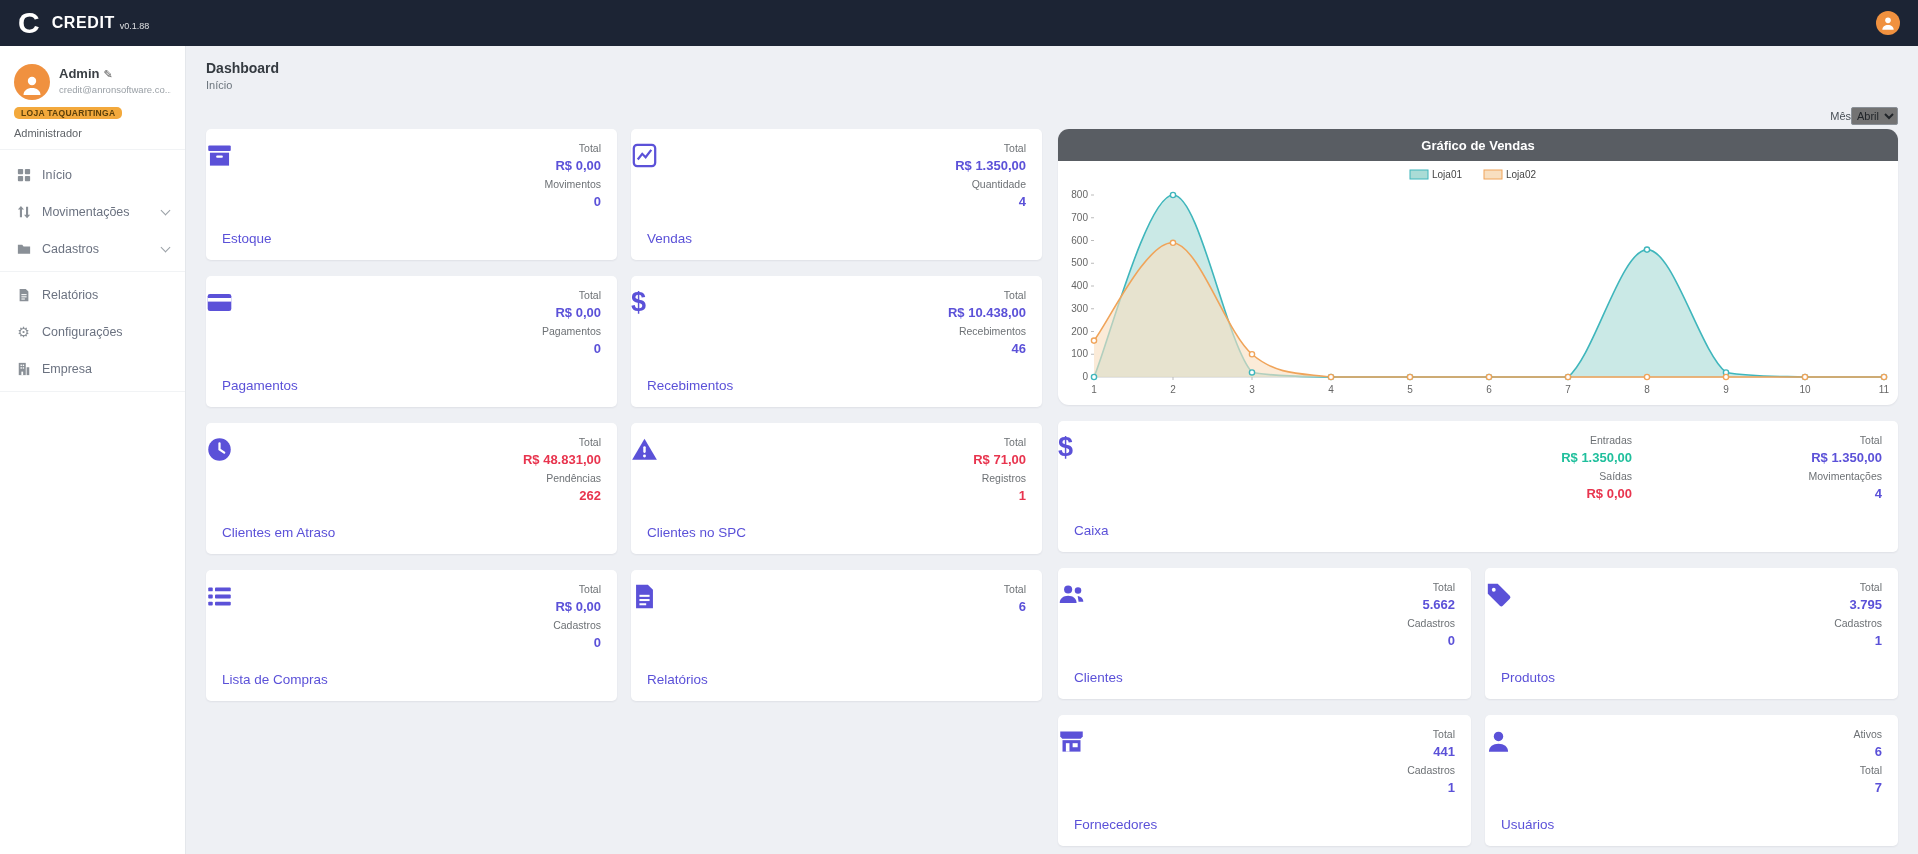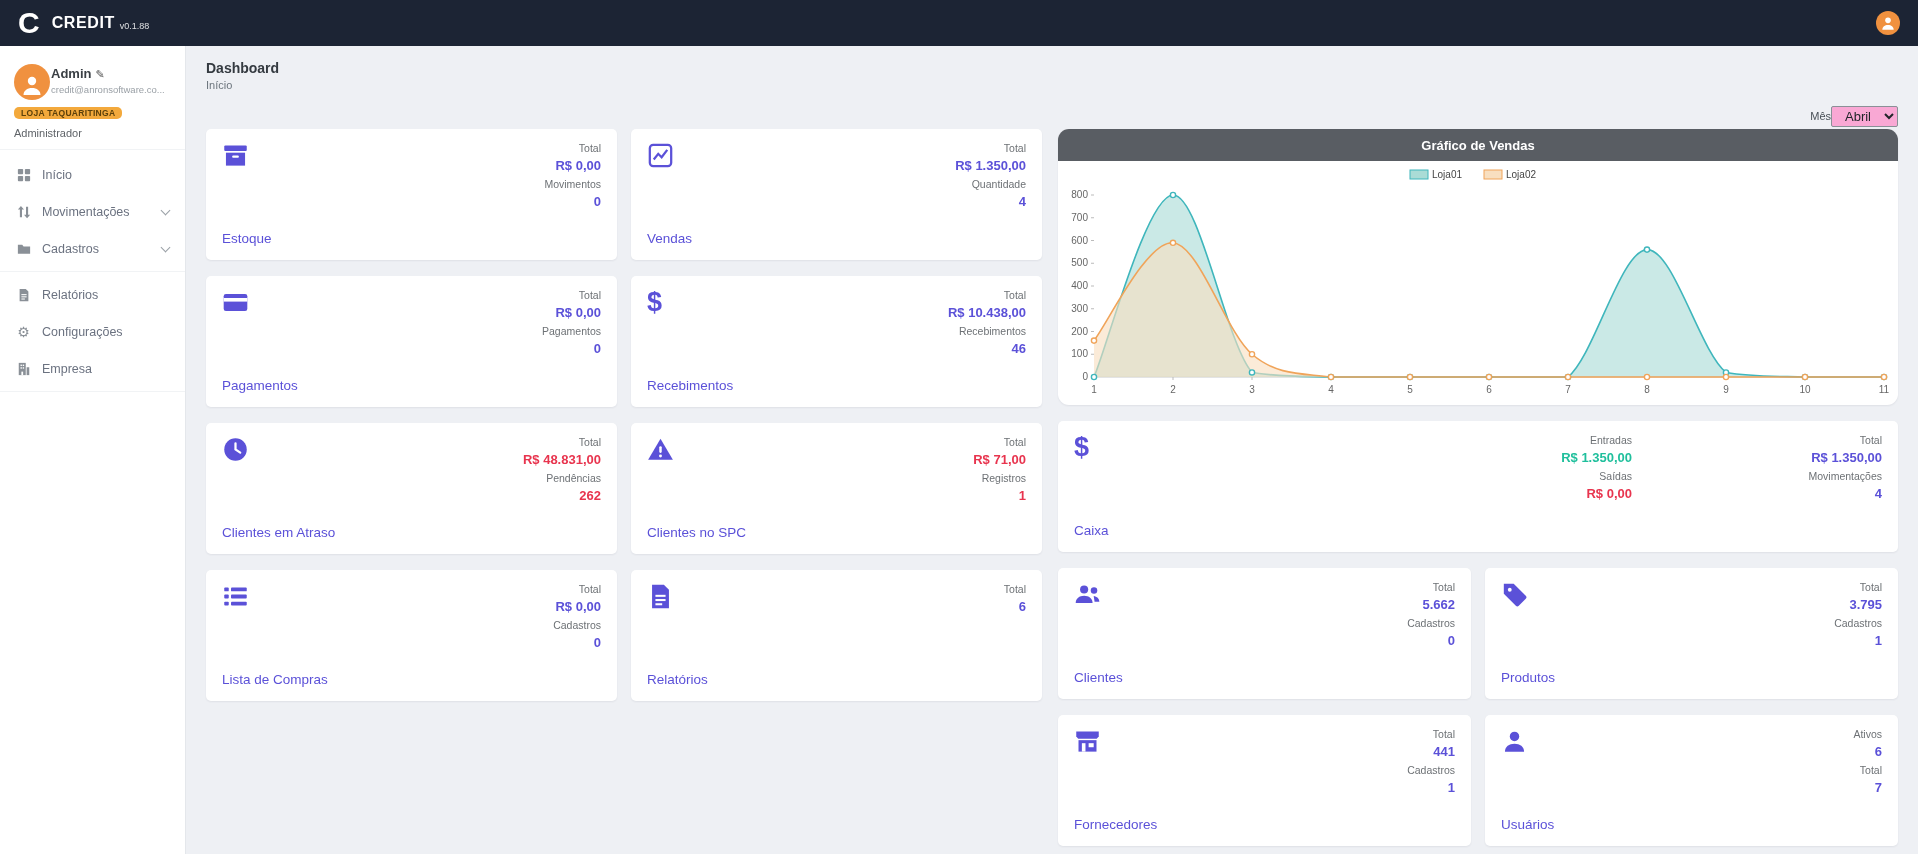--- a/index.html
+++ b/index.html
@@ -11,21 +11,21 @@
   .logo{font-size:30px;font-weight:bold;line-height:1;margin-right:12px}
   .brand{font-size:16px;font-weight:bold;letter-spacing:.6px}
   .version{font-size:9px;opacity:.85;margin-left:5px;margin-top:6px}
   .topbar-avatar{margin-left:auto;width:24px;height:24px;border-radius:50%;background:#f0913f;display:flex;align-items:flex-end;justify-content:center;overflow:hidden;cursor:pointer}
   .topbar-avatar svg{width:16px;height:16px;color:#fff}
 
   
   .shell{display:flex;height:808px}
   .sidebar{width:186px;background:#fff;border-right:1px solid #e4e7eb;flex-shrink:0;display:flex;flex-direction:column}
   .user-block{padding:18px 14px 10px;border-bottom:1px solid #f1f3f5}
-  .user-row{display:flex;align-items:flex-start;gap:1px}
+  .user-row{display:flex;align-items:flex-start;gap:9px}
   .avatar{width:36px;height:36px;border-radius:50%;background:#f0913f;display:flex;align-items:flex-end;justify-content:center;overflow:hidden;flex-shrink:0}
   .avatar svg{width:24px;height:24px;color:#fff}
   .user-name{font-size:13px;font-weight:bold;color:#3a3f44}
   .edit-icon{font-size:11px;color:#555;margin-left:4px;cursor:pointer}
   .user-email{font-size:9.5px;color:#9aa0a6;margin-top:2px;max-width:120px;white-space:nowrap;overflow:hidden}
   .badge{display:inline-block;background:#f3a93c;color:#5c400a;font-size:8.5px;font-weight:bold;letter-spacing:.3px;padding:1px 7px;border-radius:5px;margin-top:7px}
   .user-role{font-size:11px;color:#5f6368;margin-top:7px}
   .menu{padding-top:6px}
   .menu-item{display:flex;align-items:center;gap:11px;padding:11px 16px;font-size:12.5px;color:#6b7280;cursor:pointer}
   .mi-icon{width:15px;height:15px;color:#8a9097;display:flex;align-items:center;justify-content:center;flex-shrink:0;font-size:14px;line-height:1}
@@ -35,24 +35,24 @@
 
   
   .main{flex:1;padding:14px 20px 0;overflow:hidden}
   .page-title{font-size:14px;font-weight:bold;color:#343a40}
   .breadcrumb{font-size:11px;color:#6c757d;margin-top:3px}
   .content{display:flex;gap:16px;margin-top:16px}
   .left-grid{width:836px;display:grid;grid-template-columns:1fr 1fr;gap:16px 14px;margin-top:22px;align-content:start;flex-shrink:0}
   .right-panel{flex:1;display:flex;flex-direction:column;min-width:0}
   .month-row{display:flex;justify-content:flex-end;align-items:center;height:18px;margin-bottom:4px}
   .month-label{font-size:11px;color:#495057}
-  .month-select{font-size:13px;font-family:"Liberation Sans",sans-serif;padding:1px 9px;border:1px solid #8a9097;border-radius:2px;background:#f9a8d4;color:#212529}
+  .month-select{font-size:11px;font-family:"Liberation Sans",sans-serif;padding:1px 1px;border:1px solid #8a9097;border-radius:2px;background:#737373;color:#212529}
 
   
-  .card{background:#fff;border-radius:5px;box-shadow:0 1px 2px rgba(30,35,50,.07);position:relative;height:131px;padding:13px 16px;cursor:pointer}
+  .card{background:#fff;border-radius:5px;box-shadow:0 1px 2px rgba(30,35,50,.07);position:relative;height:131px;padding:13px 0;cursor:pointer}
   .card-icon{color:#5b51d8;display:block;width:27px;height:27px}
   .card-icon svg{width:27px;height:27px;display:block}
   .icon-glyph{font-size:27px;font-weight:bold;color:#5b51d8;line-height:1;display:block}
   .card-title{position:absolute;left:16px;bottom:14px;font-size:13.5px;color:#5b51d8}
   .card-stats{position:absolute;top:11px;right:16px;text-align:right}
   .card-stats.stats-inner{right:266px}
   .stat-label{font-size:10.5px;color:#6d7175;line-height:1.55}
   .stat-value{font-size:13px;font-weight:bold;color:#5b51d8;line-height:1.5}
   .val-red{color:#e8344e}
   .val-green{color:#1fbf9c}

